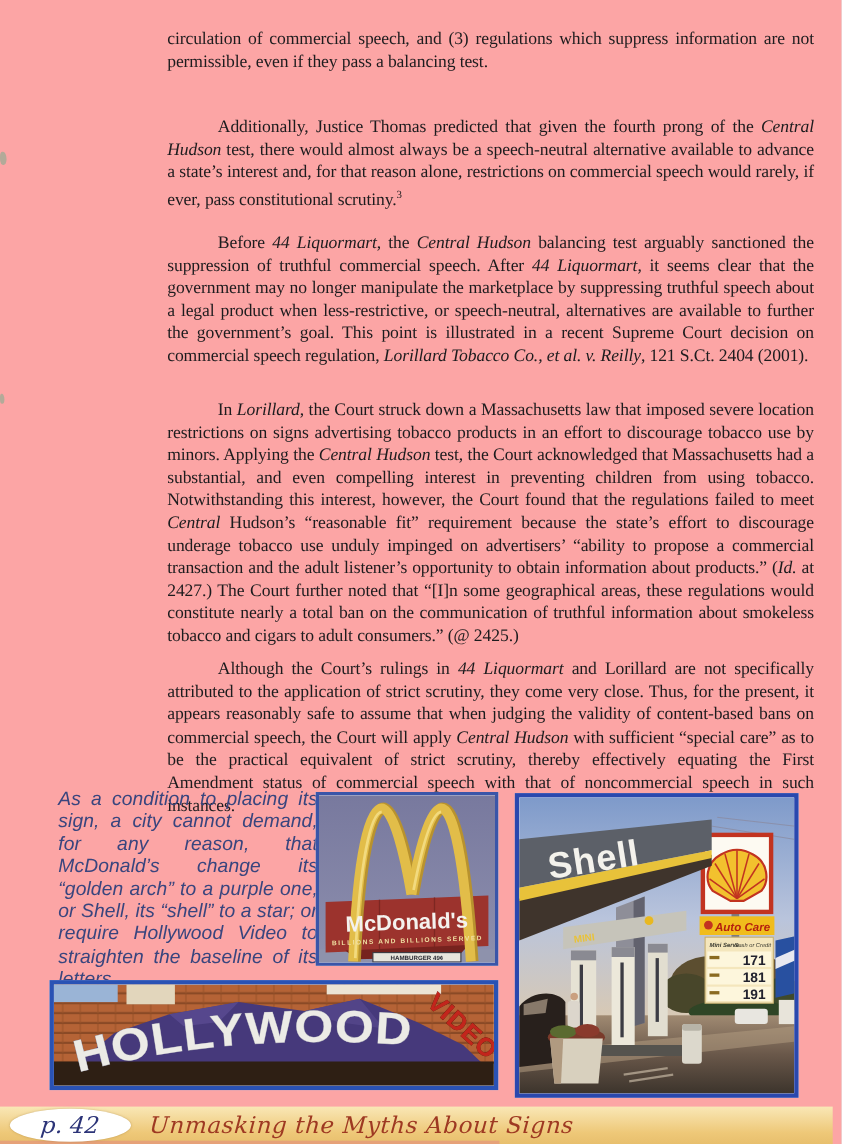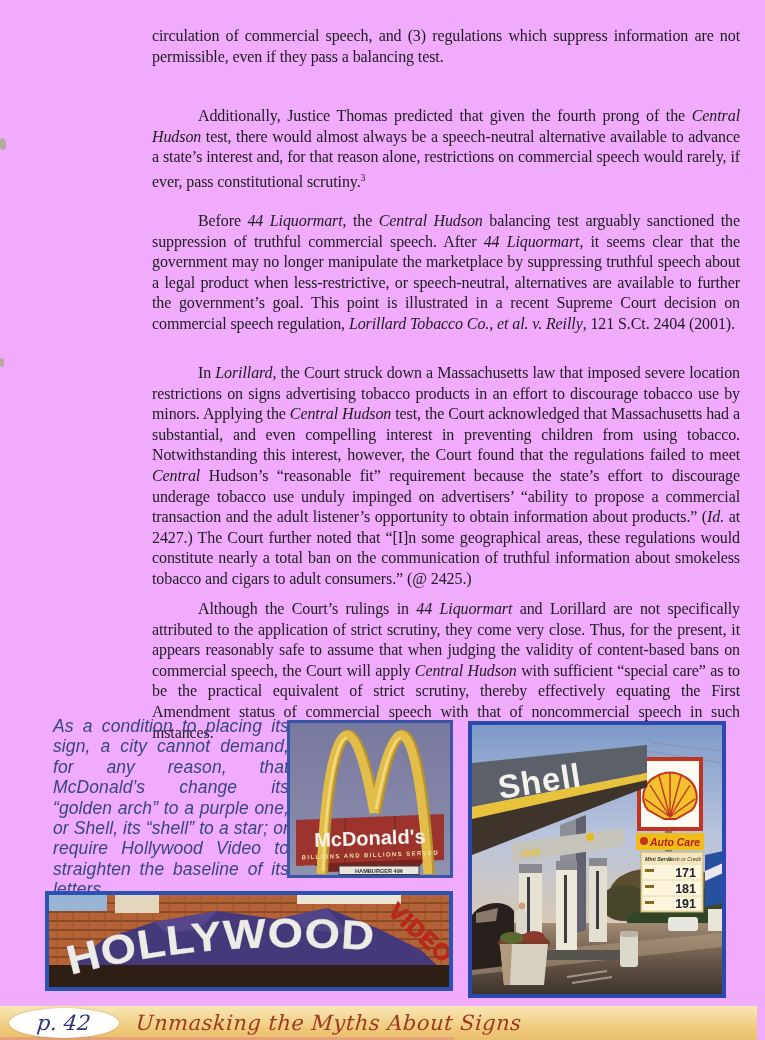--- a/index.html
+++ b/index.html
@@ -1,18 +1,18 @@
 <!DOCTYPE html>
 <html><head>
 <meta charset="utf-8">
 <style>
   html,body{margin:0;padding:0;background:#e8e8e8;}
   .page{
     position:relative;width:765px;height:1040px;margin:0 auto;
-    background:#f0abfc;overflow:hidden;
+    background:#fca5a5;overflow:hidden;
     font-family:"Liberation Serif",serif;color:#1d1c1e;
   }
   
   .para{
     position:absolute;left:152px;width:588px;
     font-size:16px;line-height:20.6px;text-align:justify;
     letter-spacing:-0.1px;
   }
   .para.indent{ text-indent:46px;margin-top:28px; }
   .para .it{ font-style:italic; }

